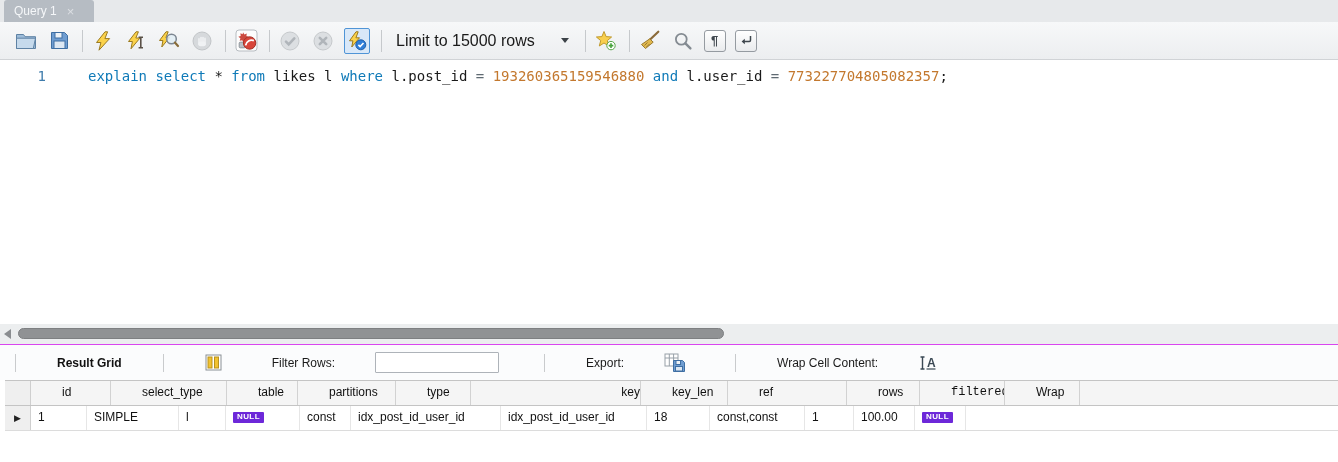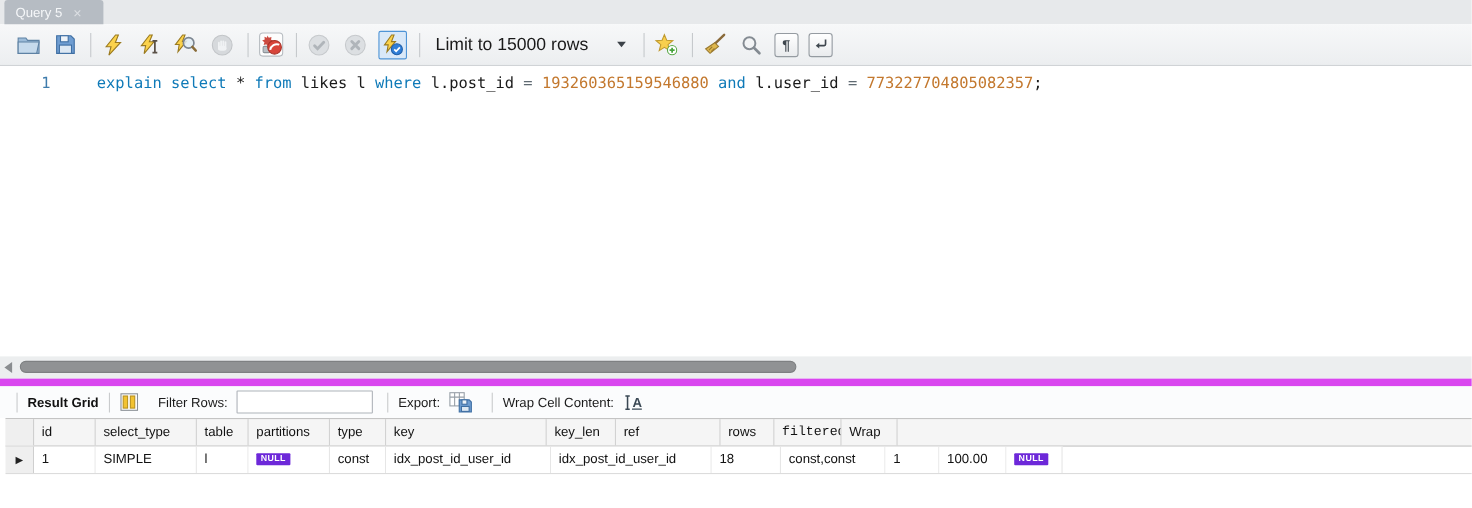--- a/index.html
+++ b/index.html
@@ -43,57 +43,57 @@
 
   
   .hscroll { height:20px; background:#eceeef; position:relative; }
   .scroll-arrow-left { position:absolute; left:4px; top:5px; width:0; height:0;
                        border-top:5px solid transparent; border-bottom:5px solid transparent;
                        border-right:7px solid #8a8d90; }
   .scroll-thumb { position:absolute; left:18px; top:4px; width:706px; height:11px;
                   background:#909294; border:1px solid #7e8082; border-radius:6px; }
 
   
-  .rtoolbar { height:36px; background:#fbfcfd; border-top:7px solid #d946ef;
+  .rtoolbar { height:36px; background:#fbfcfd; border-top:1px solid #d946ef;
               display:flex; align-items:center; padding-left:6px; font-size:12px;
-              color:#1a1a1a; }
+              color:#1a1a1a;gap:32px; }
   .rt-sep { width:1px; height:18px; background:#c9cbcd; margin:0 9px; flex:none; }
   .rt-title { font-weight:bold; color:#111; }
   .rt-label { margin-right:8px; }
   .rt-iconbtn { display:inline-flex; align-items:center; justify-content:center;
                 margin-right:8px; }
   .filter-input { width:124px; height:21px; border:1px solid #aeb3b9; border-radius:1px;
                   background:#fff; font-size:12px; padding:0 4px; margin-right:4px;
                   font-family:"Liberation Sans", sans-serif; }
 
   
   .grid { margin-left:5px; }
   .grow { display:flex; }
   .gcell { height:24px; line-height:23px; font-size:12px; color:#111;
            padding-left:7px; white-space:nowrap; overflow:hidden; flex:none; }
   .ghead-row { background:#f5f5f5; border-top:1px solid #c4c4c4;
                border-bottom:1px solid #c4c4c4; }
-  .ghead { border-right:1px solid #d2d2d2; }
+  .ghead { border-right:1px solid #d2d2d2;margin-left:24px; }
   .gbody { border-right:1px solid #e6e6e6; background:#fff; }
   .gbody-row { border-bottom:1px solid #dcdcdc; }
   .gmarker { width:26px; background:#efefef; border-right:1px solid #cfcfcf;
              text-align:center; padding-left:0; }
   .rowarrow { font-size:9px; color:#222; }
   .nullbadge { display:inline-block; background:#6d28d9; color:#fff; font-size:8px;
                font-weight:bold; letter-spacing:.4px; padding:1px 4px 2px 4px;
                border-radius:1px; vertical-align:middle; line-height:1; }
 </style>
 </head>
 <body>
 
 <div class="app">
 
   <div class="tabbar">
     <div class="tab">
-      <span class="tab-label">Query 5</span>
+      <span class="tab-label">Query 1</span>
       <span class="tab-close">×</span>
     </div>
   </div>
 
   <div class="toolbar">
 
     <span class="tb-btn">
       <svg width="22" height="19" viewBox="0 0 22 19">
         <path d="M1.5 3.5h7l1.6 2.2h10.4v11.8H1.5z" fill="#9dbcd9" stroke="#5e82a4"></path>
         <path d="M1.5 7.2h19l-2.2 10.3H1.5z" fill="#c6daec" stroke="#5e82a4"></path>
@@ -269,21 +269,21 @@
   </div>
 
   <div class="grid">
     <div class="grow ghead-row">
       <div class="gcell gmarker"></div>
     <div class="gcell ghead" style="width: 56px;">id</div>
         <div class="gcell ghead" style="width: 92px;">select_type</div>
         <div class="gcell ghead" style="width: 47px;">table</div>
         <div class="gcell ghead" style="width: 74px;">partitions</div>
         <div class="gcell ghead" style="width: 51px;">type</div>
-        <div class="gcell ghead" style="width: 146px;">key</div>
+        <div class="gcell ghead" style="width: 146px; text-align: right;">key</div>
         <div class="gcell ghead" style="width: 63px;">key_len</div>
         <div class="gcell ghead" style="width: 95px;">ref</div>
         <div class="gcell ghead" style="width: 49px;">rows</div>
         <div class="gcell ghead" style="width: 61px; font-family: Liberation Mono, monospace;">filtered</div>
         <div class="gcell ghead" style="width: 51px;">Wrap</div>
       </div>
     <div>
         <div class="grow gbody-row">
           <div class="gcell gmarker"><span class="rowarrow">▶</span></div>
           <div class="gcell gbody" style="width: 56px;">1</div>

